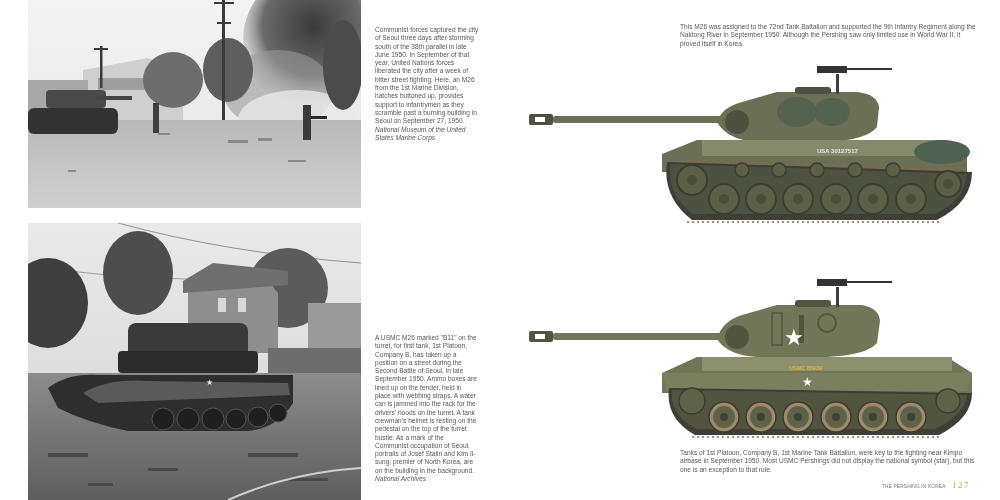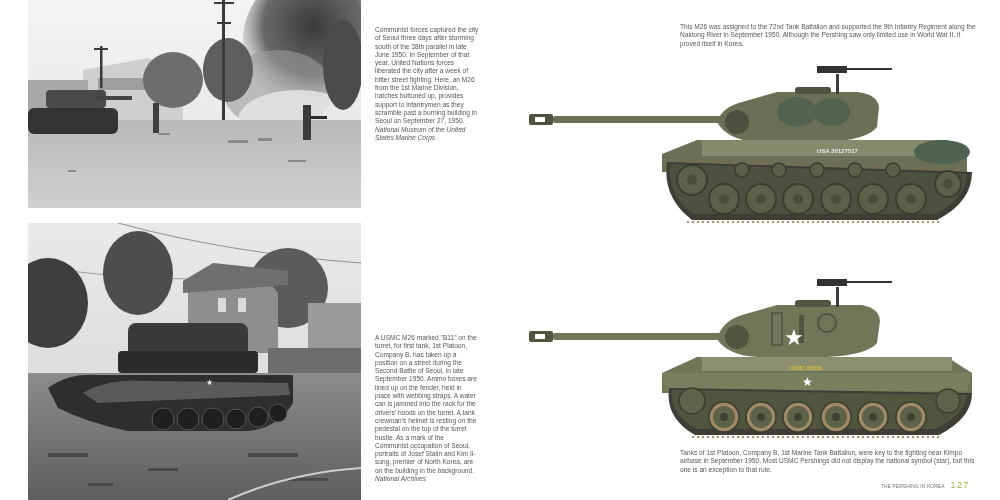--- a/index.html
+++ b/index.html
@@ -37,21 +37,21 @@
     
     .folio {
       position: absolute; right: 30px; top: 480px;
       display: flex; align-items: baseline; gap: 6px;
     }
     .folio .running-head {
       font-family: "Liberation Sans Narrow", "Liberation Sans", sans-serif;
       font-size: 6px; letter-spacing: 0.2px; color: #707070; transform: scaleX(0.8); transform-origin: right;
     }
     .folio .page-number {
-      font-family: Liberation Sans, sans-serif;
+      font-family: Liberation Serif, serif;
       font-size: 9px; letter-spacing: 1.5px; color: #a7b04a;
     }
   </style>
 </head>
 <body>
 
 <div class="spread">
 
   <div class="photo" id="photo-1" title="Black-and-white photo: M26 tank in a street in Seoul, a burning building with smoke and Marines running past">
     <svg viewBox="0 0 333 208" preserveAspectRatio="none">

